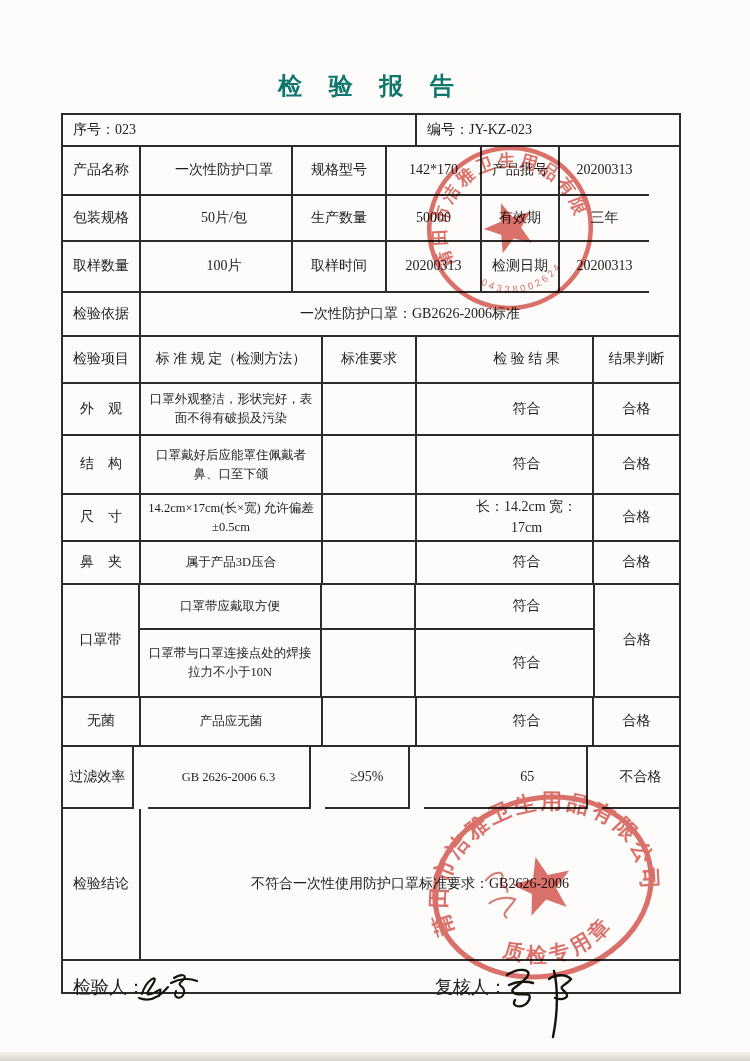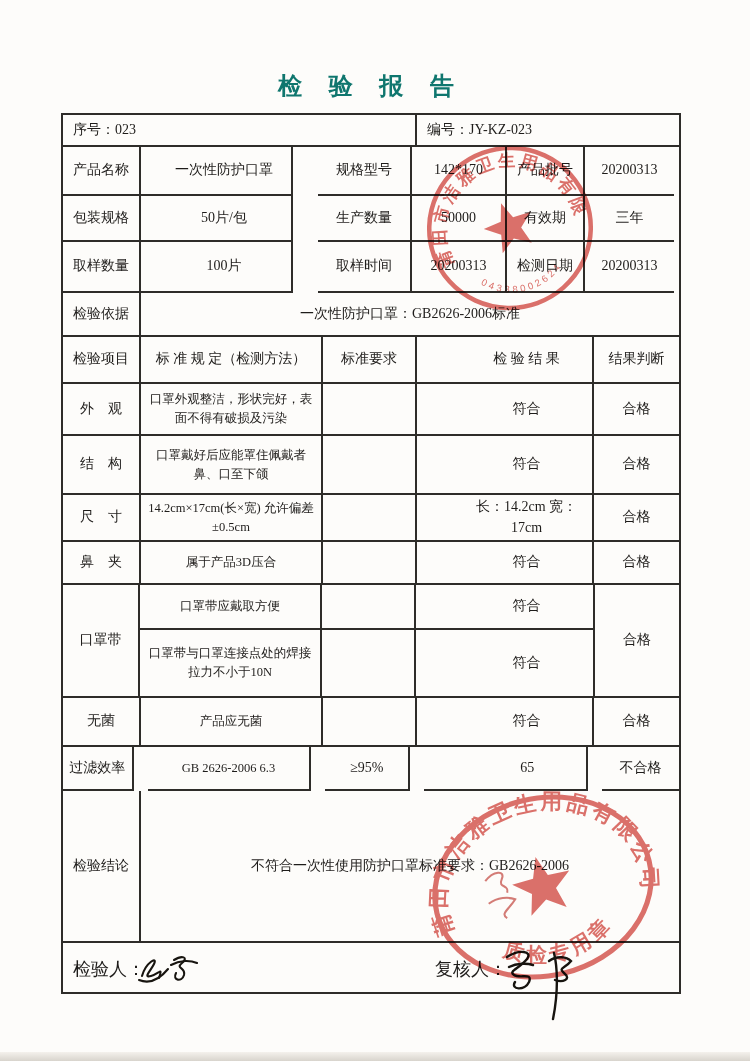--- a/index.html
+++ b/index.html
@@ -45,23 +45,23 @@
     line-height:1.45;
     height:100%;
   }
   .cell.last{border-right:none;}
   .cell.left{justify-content:flex-start;text-align:left;padding-left:10px;}
   .cell.small{font-size:12.5px;line-height:1.5;}
   
   .r1{height:32px;} .r2{height:49px;} .r3{height:46px;} .r4{height:51px;}
   .r5{height:44px;} .r6{height:47px;} .r7{height:52px;} .r8{height:59px;}
   .r9{height:47px;} .r10{height:43px;} .rstrap{height:113px;}
-  .r13{height:49px;} .r14{height:44px;gap:14px;} .r15{height:152px;} .r16{height:47px;}
-  
-  .w-il{width:78px;} .w-iv{width:152px;padding-left:20px;} .w-il2{width:94px;margin-left:25px;}
+  .r13{height:49px;} .r14{height:62px;gap:14px;} .r15{height:152px;} .r16{height:47px;}
+  
+  .w-il{width:78px;} .w-iv{width:152px;padding-left:20px;} .w-il2{width:94px;}
   .w-iv2{width:95px;} .w-il3{width:78px;} .w-iv3{width:89px;}
   
   .w-item{width:78px;} .w-spec{width:182px;} .w-req{width:94px;}
   .w-res{width:177px;padding-left:48px;} .w-judge{width:85px;}
   
   .w-serial{width:354px;align-items:center;} .w-code{width:262px;}
   
   .w-basis{width:538px;}
   
   .strap-mid{width:453px;display:flex;flex-direction:column;}

